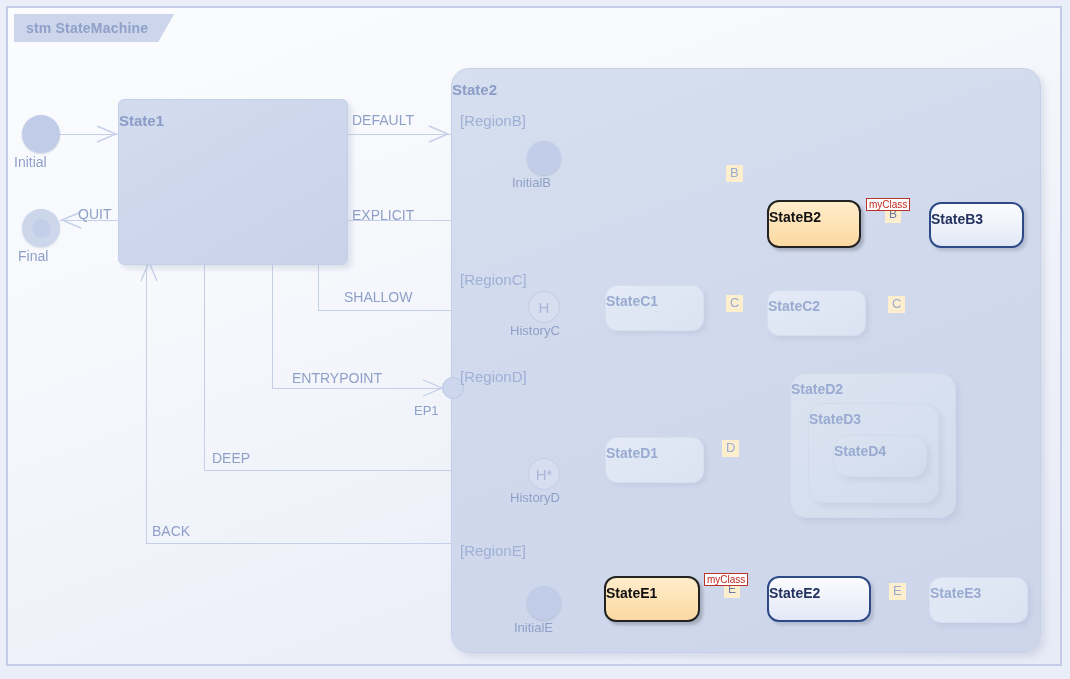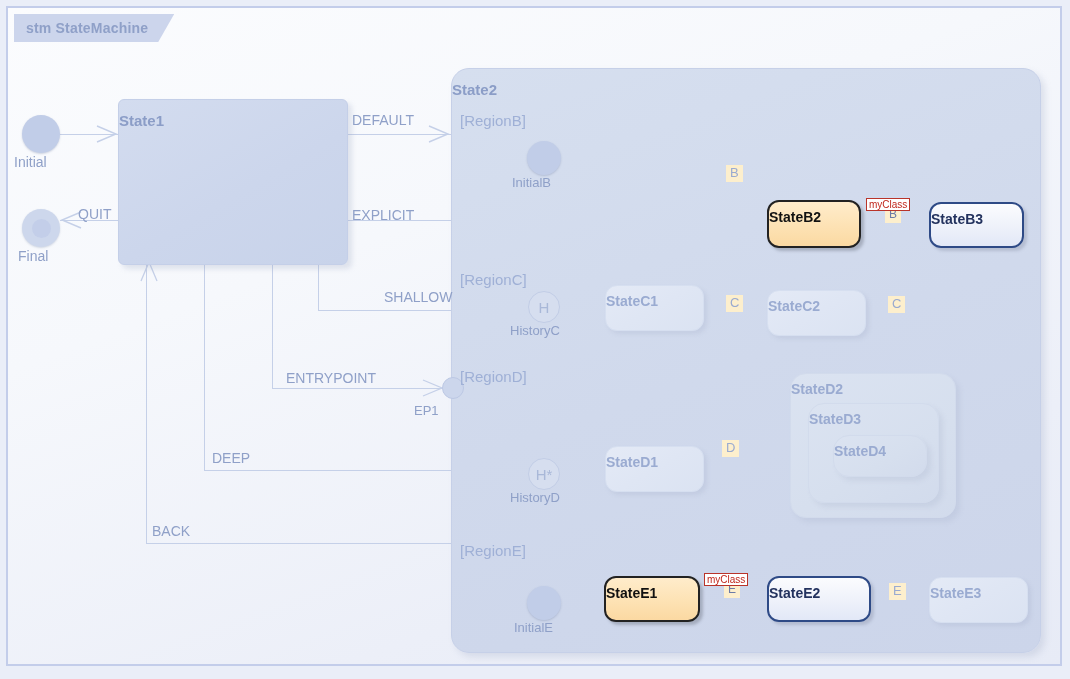--- a/index.html
+++ b/index.html
@@ -306,21 +306,21 @@
           <path d="M1,1 L18,8 L1,15" fill="none" stroke="#c5d0e8" stroke-width="1.3"></path>
         </svg>
     </div>
     <div class="tag" style="left:880px;top:288px;">C</div>
 
     <div class="pseudo history" style="left:520px;top:450px;width:32px;height:32px;">
       <span>H*</span>
     </div>
     <div class="lbl small" style="left:502px;top:482px;">HistoryD</div>
 
-    <div class="state faded" style="left:597px;top:438px;width:99px;height:46px;">
+    <div class="state faded" style="left:597px;top:429px;width:99px;height:46px;">
       <div class="nm">StateD1</div>
     </div>
 
     <div class="state nest" style="left:782px;top:365px;width:166px;height:145px;">
       <div class="nm">StateD2</div>
     </div>
     <div class="state nest" style="left:800px;top:395px;width:131px;height:100px;">
       <div class="nm">StateD3</div>
     </div>
     <div class="state nest" style="left:825px;top:427px;width:94px;height:42px;">
@@ -396,30 +396,30 @@
     </div>
     <div class="lbl" style="left:344px;top:199px;">EXPLICIT</div>
 
     <div class="ln v" style="left:310px;top:257px;height:45px;"></div>
     <div class="ln h" style="left:310px;top:302px;width:210px;"></div>
     <div class="ah" style="left:497px;top:305px;transform:rotate(-18deg);">
       <svg width="22" height="18">
           <path d="M1,1 L20,9 L1,17" fill="none" stroke="#c5d0e8" stroke-width="1.3"></path>
         </svg>
     </div>
-    <div class="lbl" style="left:336px;top:281px;margin-left:40px;">SHALLOW</div>
+    <div class="lbl" style="left:336px;top:281px;">SHALLOW</div>
 
     <div class="ln v" style="left:264px;top:257px;height:123px;"></div>
     <div class="ln h" style="left:264px;top:380px;width:173px;"></div>
     <div class="ah" style="left:414px;top:371px;">
       <svg width="22" height="18">
           <path d="M1,1 L20,9 L1,17" fill="none" stroke="#c5d0e8" stroke-width="1.3"></path>
         </svg>
     </div>
-    <div class="lbl" style="left:278px;top:362px;text-align:right;">ENTRYPOINT</div>
+    <div class="lbl" style="left:284px;top:362px;text-align:right;">ENTRYPOINT</div>
 
     <div class="pseudo entry" style="left:434px;top:369px;width:22px;height:22px;"></div>
     <div class="lbl small" style="left:406px;top:395px;">EP1</div>
 
     <div class="ln" style="left:456px;top:383px;width:155px;height:1px;transform:rotate(24deg);transform-origin:0 0;"></div>
     <div class="ah" style="left:578px;top:434px;transform:rotate(22deg);">
       <svg width="22" height="18">
           <path d="M1,1 L20,9 L1,17" fill="none" stroke="#c5d0e8" stroke-width="1.3"></path>
         </svg>
     </div>

